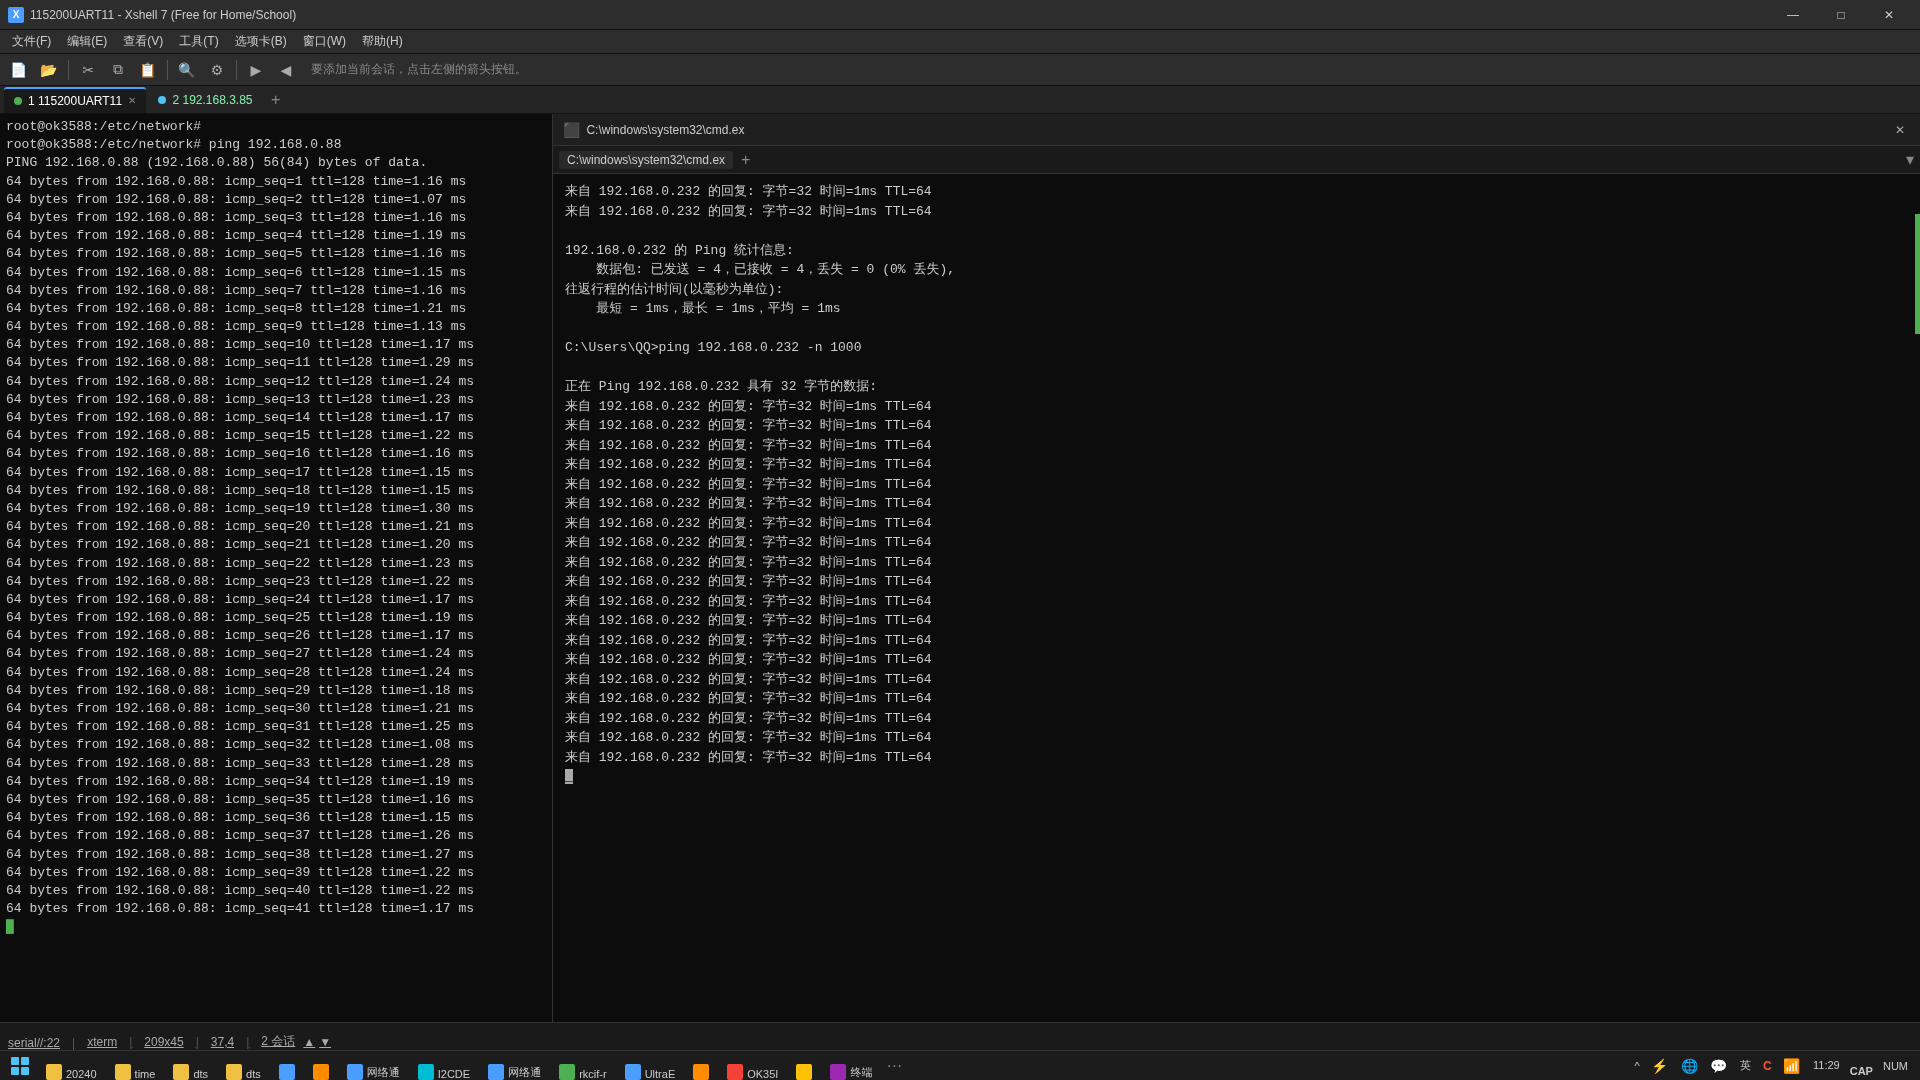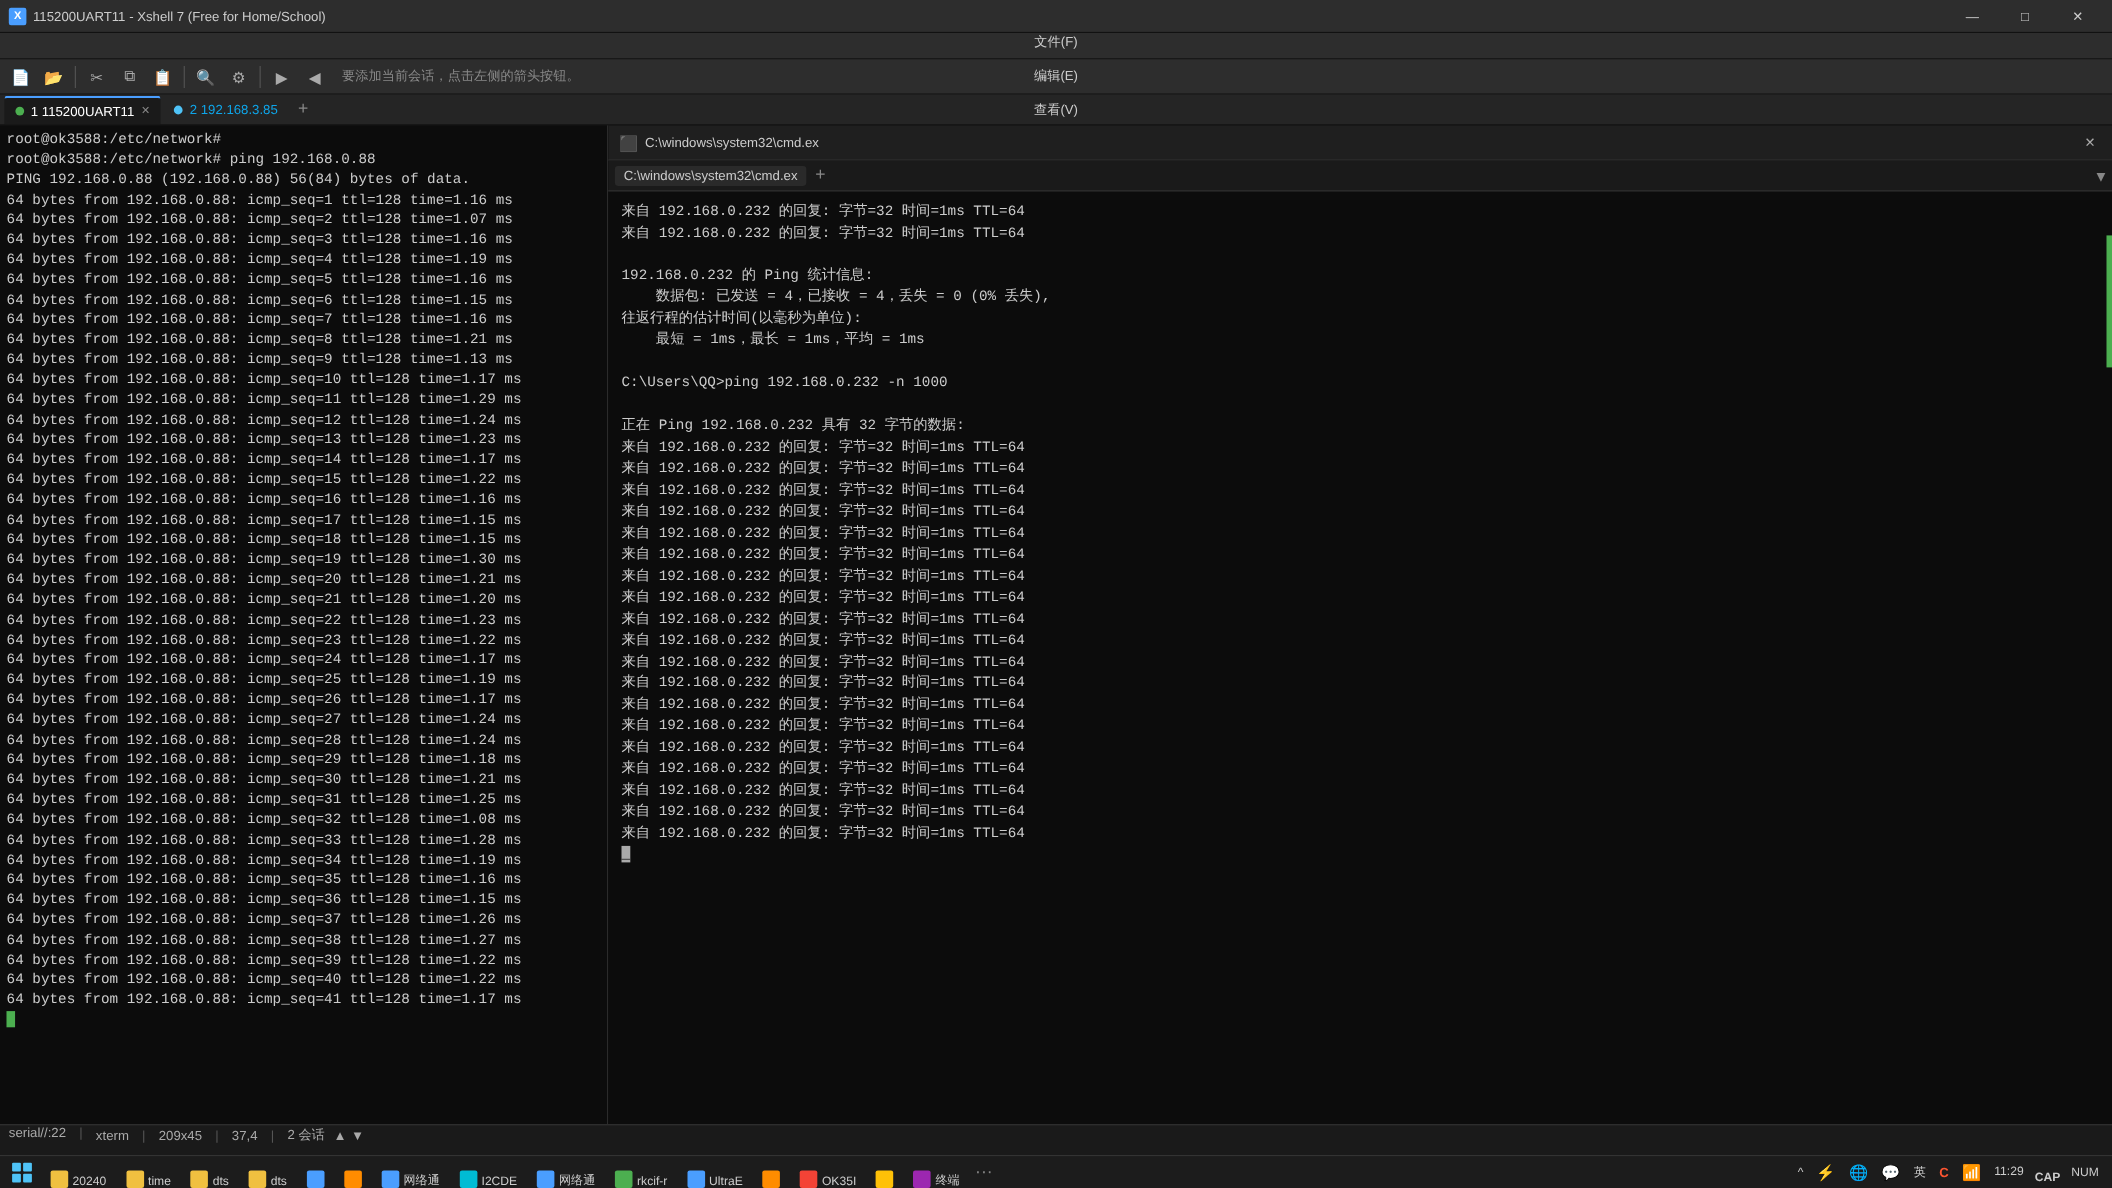--- a/index.html
+++ b/index.html
@@ -53,22 +53,21 @@
     }
 
     
     .menu-bar {
       background: #2d2d2d;
       height: 24px;
       display: flex;
       align-items: center;
       padding: 0 4px;
       border-bottom: 1px solid #111;
-      gap: 14px;
-      flex-direction: column;
+      gap: 0;
     }
     .menu-item {
       padding: 0 8px;
       font-size: 12px;
       color: #ccc;
       height: 24px;
       display: flex;
       align-items: center;
       cursor: pointer;
     }
@@ -115,21 +114,21 @@
       border-bottom: 1px solid #111;
       padding: 0 4px;
       gap: 2px;
     }
     .tab {
       height: 26px;
       display: flex;
       align-items: center;
       padding: 0 10px;
       font-size: 12px;
-      color: #0ea5e9;
+      color: #86efac;
       cursor: pointer;
       border-radius: 3px 3px 0 0;
       gap: 6px;
       position: relative;
     }
     .tab.active {
       background: #1a1a1a;
       color: #fff;
       border-top: 2px solid #4a9eff;
     }
@@ -273,26 +272,27 @@
 
     
     .status-bar {
       position: absolute;
       bottom: 30px;
       left: 0;
       right: 0;
       height: 28px;
       background: #1a1a1a;
       display: flex;
-      align-items: flex-start;
+      align-items: flex-end;
       padding: 0 8px;
       border-top: 1px solid #333;
       font-size: 12px;
       color: #aaa;
       gap: 12px;
+      text-decoration: underline;
     }
     .status-item {
       display: flex;
       align-items: center;
       gap: 4px;
     }
     .status-sep {
       color: #555;
     }
 

